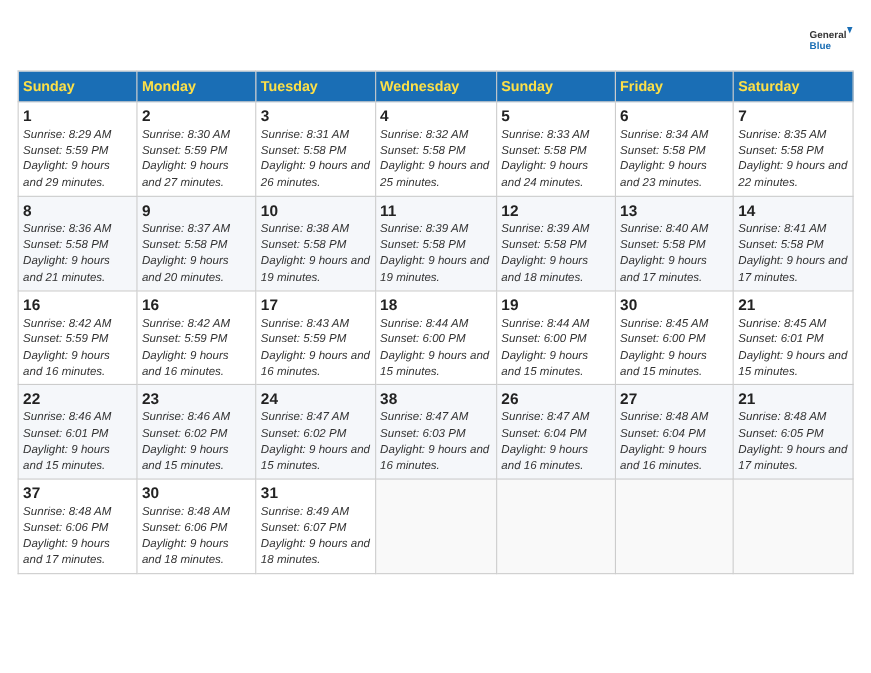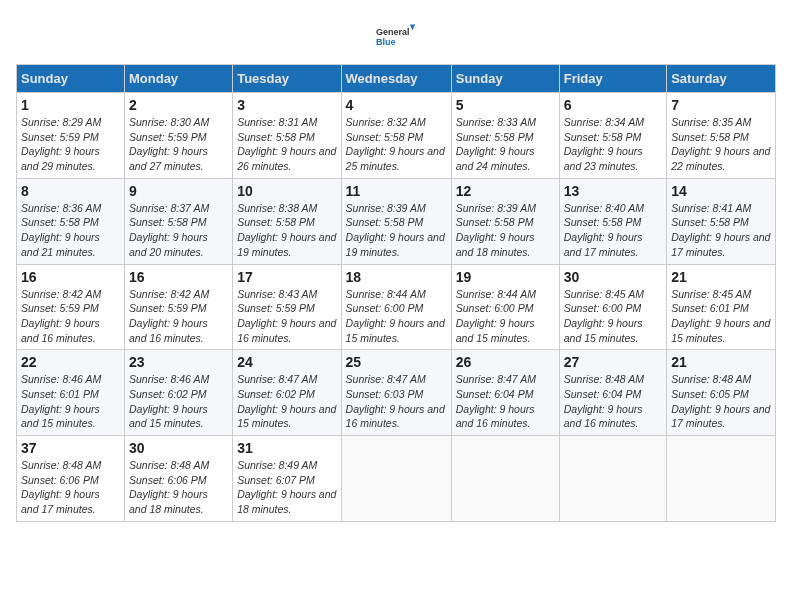--- a/index.html
+++ b/index.html
@@ -5,21 +5,21 @@
     * { box-sizing: border-box; margin: 0; padding: 0; }
     body {
       font-family: Arial, sans-serif;
       background: #fff;
       width: 792px;
       min-height: 612px;
       padding: 16px;
     }
     .header-area {
       display: flex;
-      justify-content: center;
+      justify-content: flex-end;
       align-items: flex-start;
       margin-bottom: 8px;
     }
     .logo {
       display: flex;
       align-items: center;
       gap: 4px;
     }
     .title-area {
       text-align: right;
@@ -33,21 +33,21 @@
       font-size: 14px;
       color: #555;
     }
     table {
       width: 100%;
       border-collapse: collapse;
       font-size: 11px;
     }
     thead tr th {
       background-color: #1a6eb5;
-      color: #e5e5e5;
+      color: #fde047;
       padding: 6px 4px;
       text-align: left;
       font-size: 13px;
       font-weight: bold;
       border: 1px solid #ccc;
     }
     tbody tr td {
       border: 1px solid #ccc;
       vertical-align: top;
       padding: 4px;
@@ -250,21 +250,21 @@
           Sunrise: 8:46 AM<br>Sunset: 6:02 PM<br>Daylight: 9 hours and 15 minutes.
         </div>
       </td>
         <td>
         <span class="day-num">24</span>
         <div class="day-info">
           Sunrise: 8:47 AM<br>Sunset: 6:02 PM<br>Daylight: 9 hours and 15 minutes.
         </div>
       </td>
         <td>
-        <span class="day-num">25</span>
+        <span class="day-num">38</span>
         <div class="day-info">
           Sunrise: 8:47 AM<br>Sunset: 6:03 PM<br>Daylight: 9 hours and 16 minutes.
         </div>
       </td>
         <td>
         <span class="day-num">26</span>
         <div class="day-info">
           Sunrise: 8:47 AM<br>Sunset: 6:04 PM<br>Daylight: 9 hours and 16 minutes.
         </div>
       </td>

